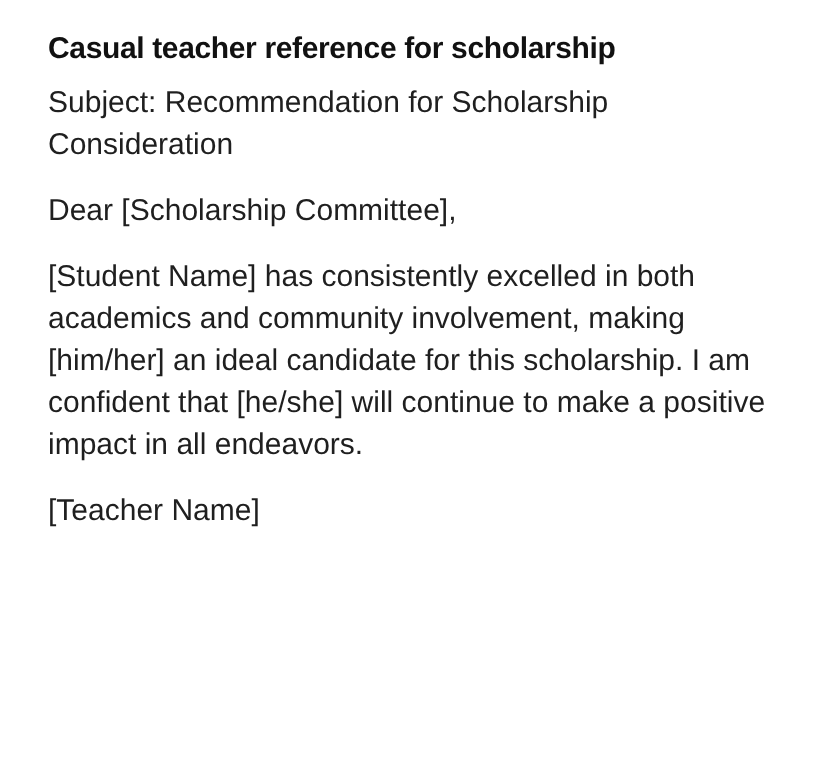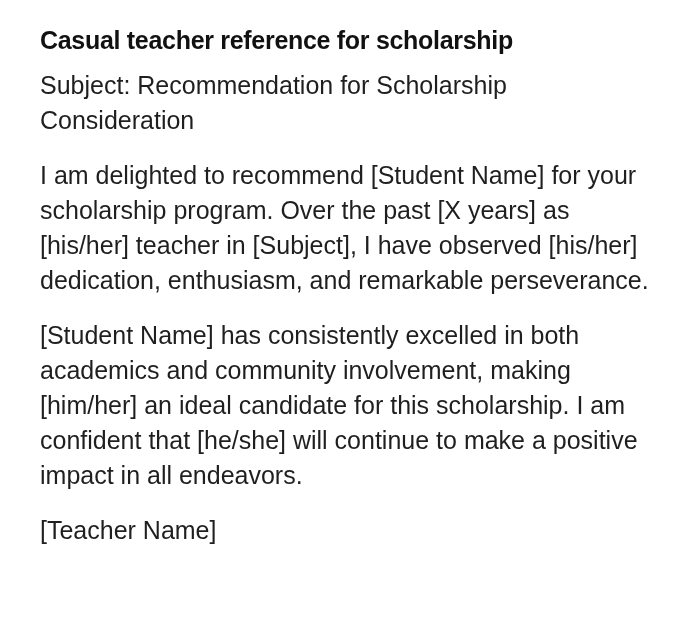--- a/index.html
+++ b/index.html
@@ -35,16 +35,16 @@
       color: #1f1f1f;
       width: 620px;
     }
   </style>
 </head>
 <body>
 
 <div class="page">
   <h1 class="title">Casual teacher reference for scholarship</h1>
   <p class="para">Subject: Recommendation for Scholarship Consideration</p>
-  <p class="para">I am delighted to recommend [Student Name] for your scholarship program. Over the past [X years] as [his/her] teacher in [Subject], I have observed [his/her] dedication, enthusiasm, and remarkable perseverance.</p>
+  <p class="para">Dear [Scholarship Committee],</p>
   <p class="para">[Student Name] has consistently excelled in both academics and community involvement, making [him/her] an ideal candidate for this scholarship. I am confident that [he/she] will continue to make a positive impact in all endeavors.</p>
   <p class="para">[Teacher Name]</p>
 </div>
 
 </body></html>

